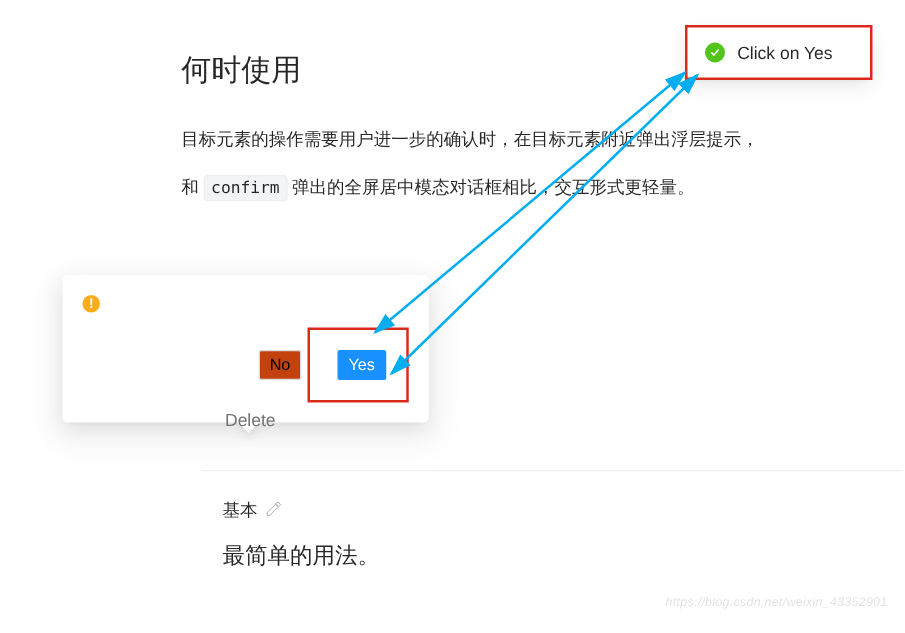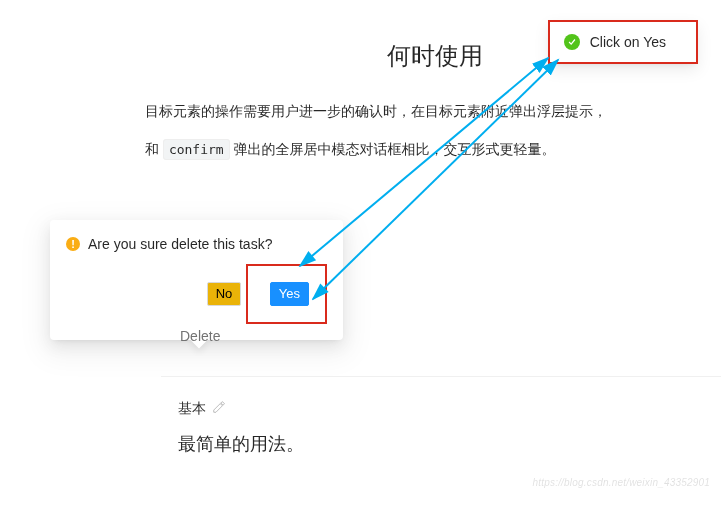--- a/index.html
+++ b/index.html
@@ -15,21 +15,20 @@
   .content {
     position: absolute;
     left: 145px;
     top: 40px;
     width: 580px;
   }
   .heading {
     font-size: 24px;
     font-weight: 500;
     margin-bottom: 25px;
-    text-align: center;
   }
   .para {
     font-size: 14px;
     line-height: 2;
     margin-bottom: 10px;
   }
   code.inline {
     background: #f2f4f5;
     border: 1px solid #eee;
     border-radius: 3px;
@@ -56,21 +55,21 @@
     display: inline-flex; align-items: center; justify-content: center;
     flex-shrink: 0;
   }
   .popconfirm .btns { margin-top: 12px; text-align: right; }
   .btn {
     display: inline-block;
     height: 24px; line-height: 22px;
     padding: 0 8px;
     border: 1px solid #d9d9d9;
     border-radius: 2px;
-    background: #eab308;
+    background: #c2410c;
     font-size: 13px;
     cursor: pointer;
     margin-left: 6px;
   }
   .btn-primary { background: #1890ff; border-color: #1890ff; color: #fff; }
   .yes-wrap {
     display: inline-block;
     border: 2px solid #d92a1c;
     padding: 16px;
   }
@@ -152,21 +151,20 @@
   <p class="para">
     <span>和 </span>
     <code class="inline">confirm</code>
     <span> 弹出的全屏居中模态对话框相比，交互形式更轻量。</span>
   </p>
 </div>
 
 <div class="popconfirm">
   <div class="msg-row">
     <span class="warn-icon">!</span>
-    <span>Are you sure delete this task?</span>
   </div>
   <div class="btns">
     <button class="btn">No</button>
     <span class="yes-wrap">
       <button class="btn btn-primary">Yes</button>
     </span>
   </div>
   <div class="pop-arrow"></div>
 </div>
 

